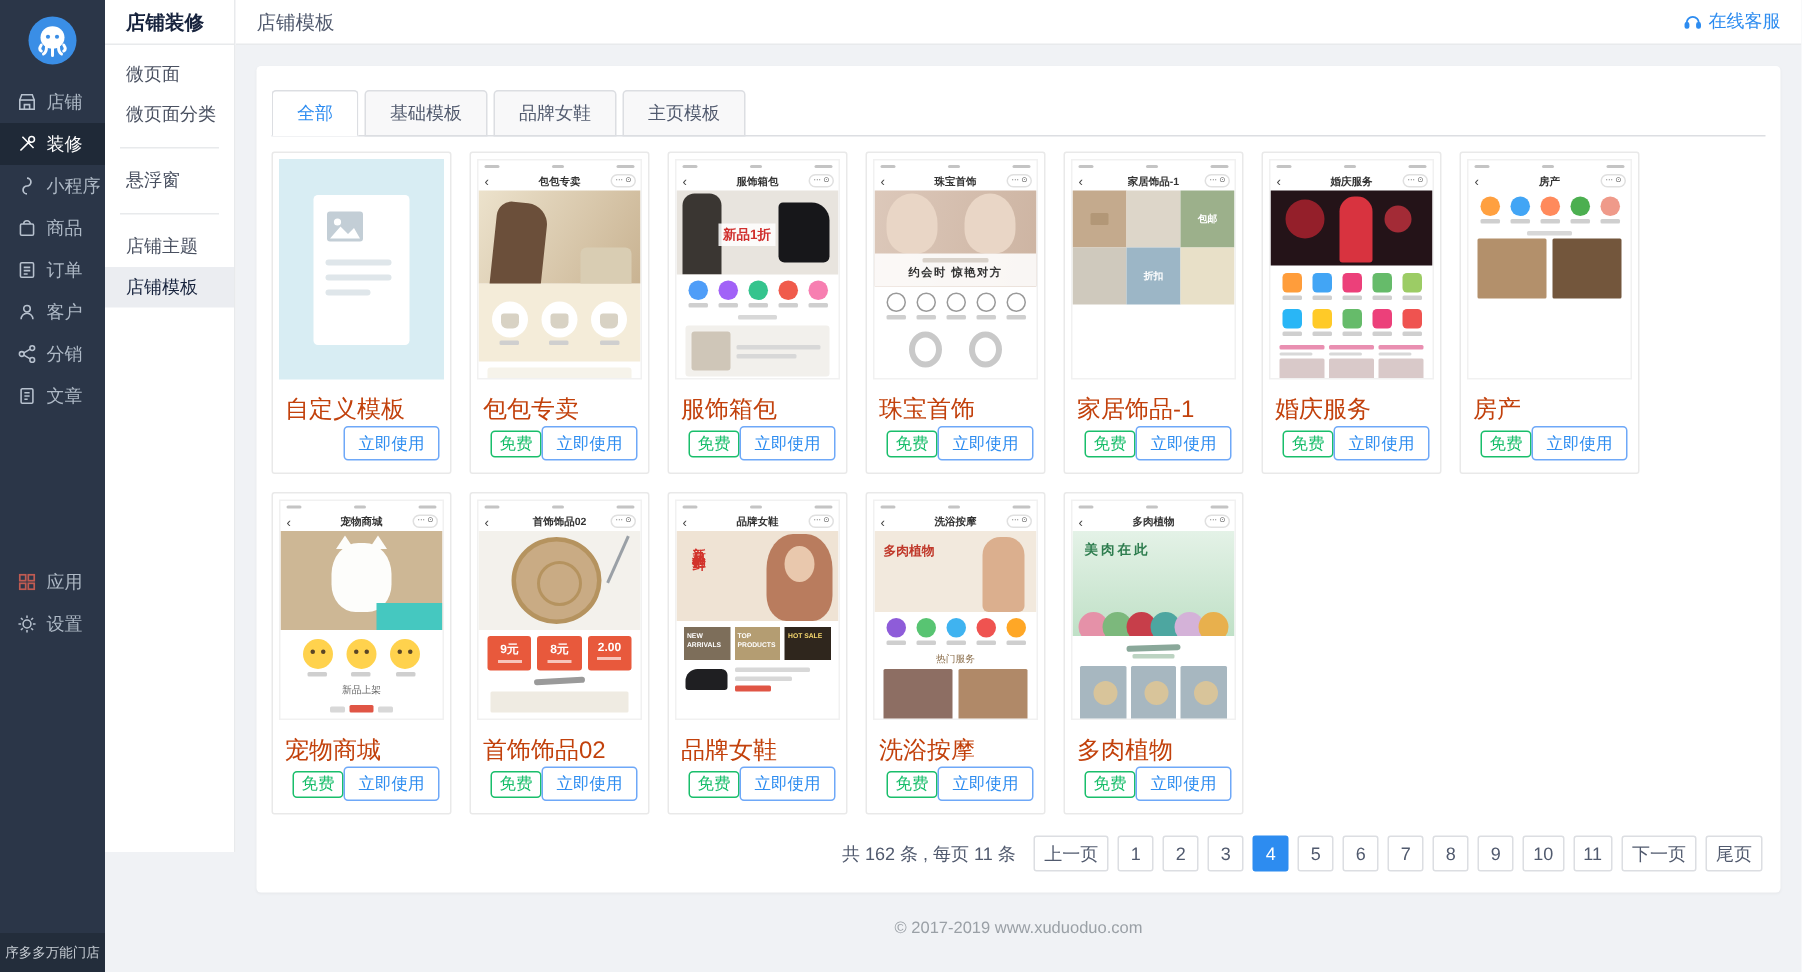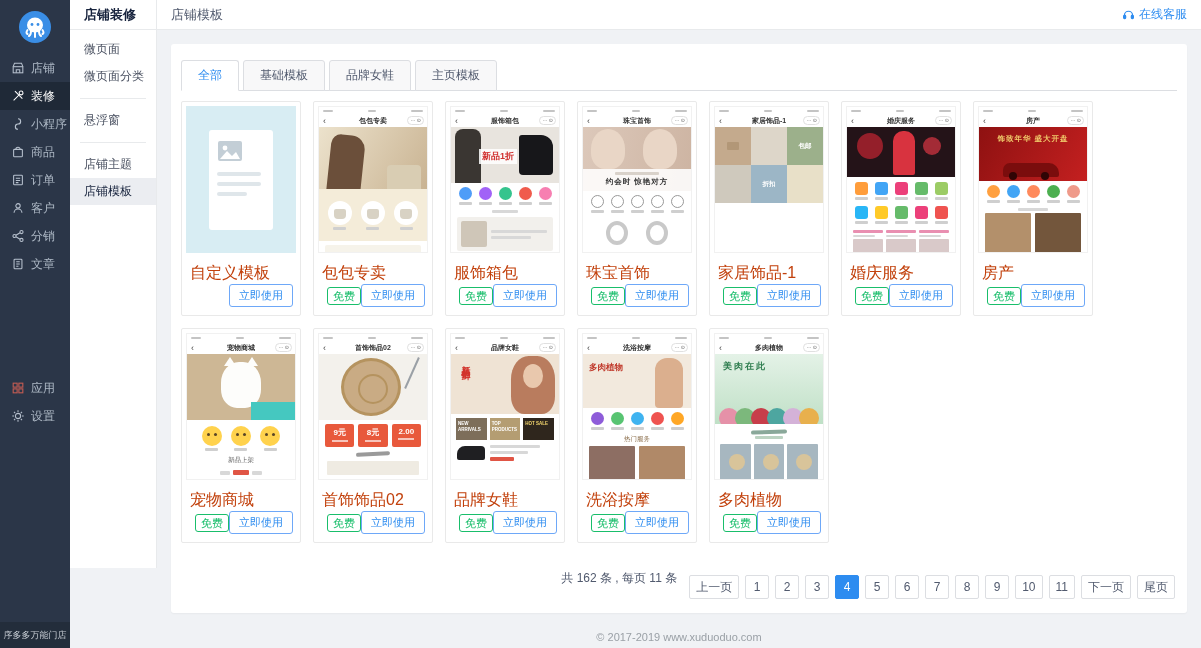--- a/index.html
+++ b/index.html
@@ -166,21 +166,21 @@
   .m12-hero .pl { position:absolute; bottom:-4px; left:4px; display:flex; }
   .m12-hero .pl i { display:block; width:20px; height:20px; border-radius:50%; margin-right:-4px; }
   .m12-band { height:20px; display:flex; flex-direction:column; align-items:center; justify-content:center; gap:2px; }
   .m12-ph { display:flex; gap:3px; padding:0 5px; }
   .m12-ph div { flex:1; height:40px; background:#a7b7c0; border-radius:1px; position:relative; }
   .m12-ph div::after { content:""; position:absolute; left:9px; top:10px; width:16px; height:16px; background:#d8c49a; border-radius:50%; }
 
   
   .pag { display:flex; justify-content:flex-end; align-items:center; gap:6px; margin:14px 4px 2px; }
   .pag-summary { font-size:12px; color:#515a6e; margin-right:6px; }
-  .pg { min-width:24px; height:24px; line-height:22px; border:1px solid #dcdee2; border-radius:2px; background:#fff; text-align:center; font-size:12px; color:#515a6e; padding:0 6px; cursor:pointer;margin-top:18px; }
+  .pg { min-width:24px; height:24px; line-height:22px; border:1px solid #dcdee2; border-radius:2px; background:#fff; text-align:center; font-size:12px; color:#515a6e; padding:0 6px; cursor:pointer; }
   .pg.active { background:#2d8cf0; border-color:#2d8cf0; color:#fff; }
 
   .copyright { text-align:center; font-size:11px; color:#9aa0a6; margin-top:4px; }
 </style>
 </head>
 <body>
 
 <aside class="sidebar">
   <div class="logo-wrap">
     <svg width="34" height="34" viewBox="0 0 34 34">
@@ -601,24 +601,20 @@
         <div class="screen">
           <div class="ph-sb">
               <i style="width:10px"></i>
               <i style="width:8px"></i>
               <i style="width:12px"></i>
             </div>
           <div class="ph-nav">
               <span class="ph-back">‹</span>
               <span>房产</span>
               <span class="ph-cap">⋯ ⊙</span>
-            </div>
-          <div class="m7-hero">
-              <div class="gt">饰致年华 盛大开盘</div>
-              <div class="car"></div>
             </div>
           <div class="irow">
             <div class="icol">
                 <div class="ic" style="background:#ffa040"></div>
                 <div class="lb"></div>
               </div>
             <div class="icol">
                 <div class="ic" style="background:#42a5f5"></div>
                 <div class="lb"></div>
               </div>

